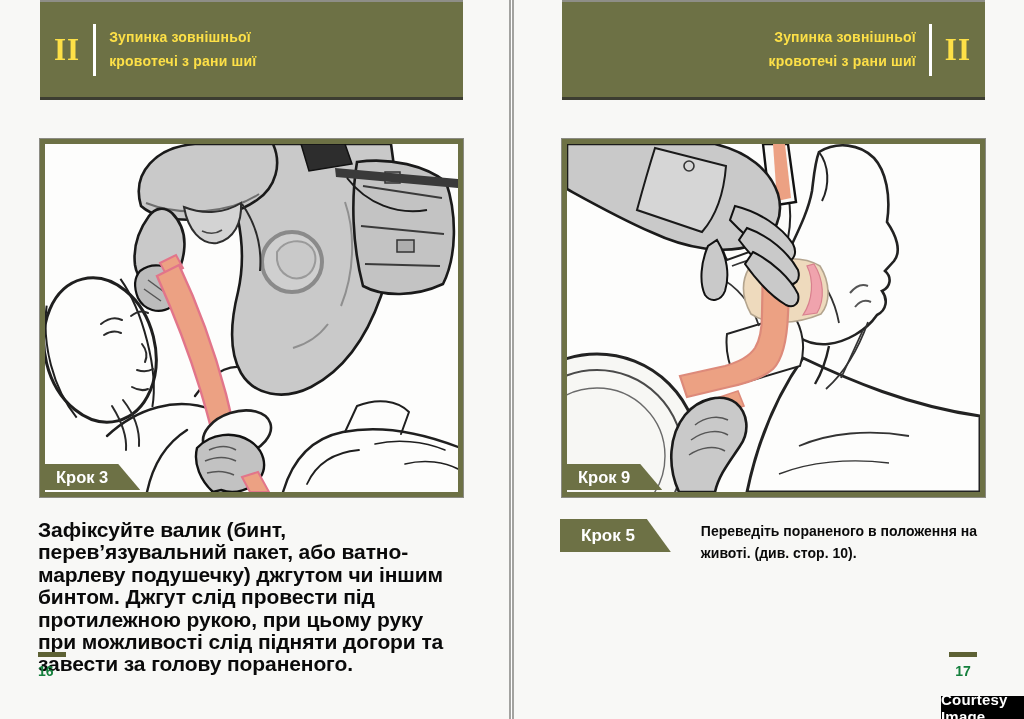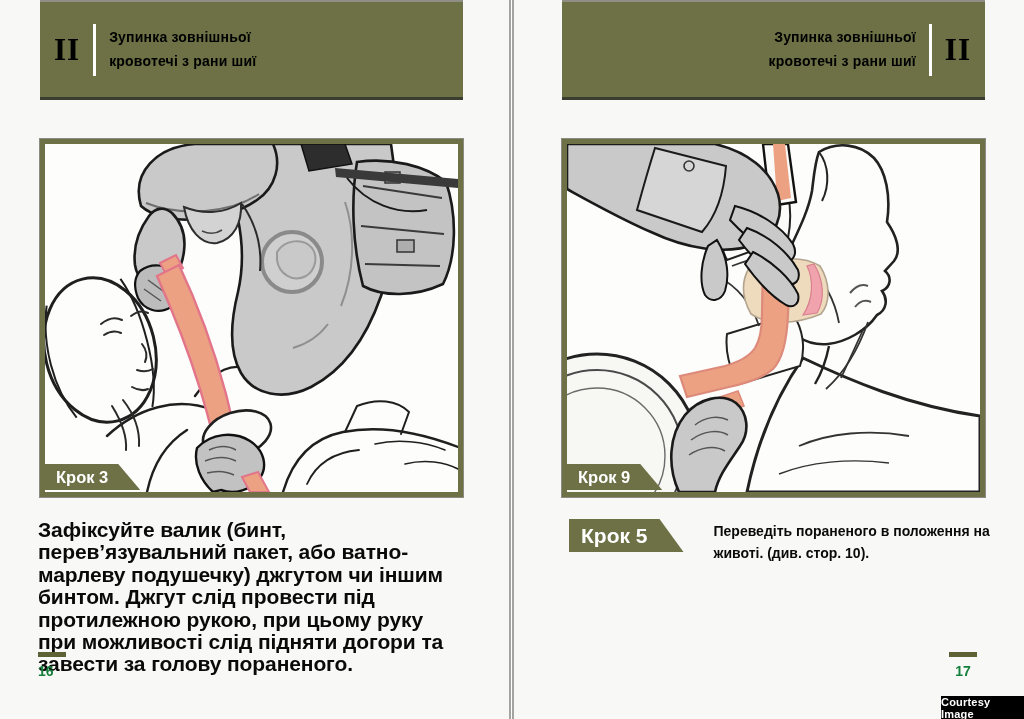--- a/index.html
+++ b/index.html
@@ -16,21 +16,21 @@
     background: #ffffff;
     border-left: 2px solid #a3a3a0; border-right: 2px solid #a3a3a0;
   }
   
   .band {
     position: absolute; top: 0; height: 100px; width: 423px;
     background: #6d7145;
     border-top: 2px solid #8e8e87;
     border-bottom: 3px solid #3c3d31;
     display: flex; align-items: center;
-    color: #000000;
+    color: #fde047;
   }
   .band.left  { left: 40px;  padding-left: 14px; }
   .band.right { left: 562px; padding-right: 14px; justify-content: flex-end; }
   .numeral {
     font-family: "Liberation Serif", serif;
     font-weight: bold; font-size: 31px; letter-spacing: 1px;
     line-height: 1;
   }
   .vsep { width: 3px; height: 52px; background: #ffffff; margin: 0 13px; flex: none; }
   .band-title { font-size: 14px; font-weight: bold; line-height: 23.5px; letter-spacing: 0.2px; }
@@ -59,41 +59,40 @@
   .body-text {
     position: absolute; left: 38px; top: 519px; width: 420px;
     font-size: 21px; font-weight: bold; line-height: 22.4px;
     letter-spacing: -0.1px;
   }
 
   .step5-row { position: absolute; left: 560px; top: 519px; width: 430px; display: flex; align-items: flex-start; }
   .step5-tag {
     flex: none;
     background: #6d7145; color: #fff;
-    font-weight: bold; font-size: 21px;
+    font-weight: bold; font-size: 17px;
     height: 33px; line-height: 33px;
-    padding: 0 36px 0 12px;
+    padding: 0 36px 0 21px;
     clip-path: polygon(0 0, calc(100% - 24px) 0, 100% 100%, 0 100%);
-    margin-left: 9px;
   }
   .step5-text {
     margin-left: 30px; width: 330px; padding-top: 1px;
     font-size: 14px; font-weight: bold; line-height: 22.4px;
   }
 
   .pagenum { position: absolute; top: 652px; color: #15803d; font-weight: bold; font-size: 14px; line-height: 24px; }
   .pagenum .bar { display: block; width: 28px; height: 5px; background: #5d6134; margin-bottom: 2px; }
   .pagenum.left  { left: 38px; }
   .pagenum.right { right: 47px; text-align: center; }
   .pagenum.right .bar { margin-left: auto; }
 
   .watermark {
     position: absolute; right: 0; bottom: 0;
     width: 83px; height: 23px; background: #000;
-    color: #fff; font-size: 11px; font-weight: bold; letter-spacing: 0.2px;
+    color: #fff; font-size: 15px; font-weight: bold; letter-spacing: 0.2px;
     display: flex; align-items: center; justify-content: center;
   }
 </style>
 </head>
 <body>
 
 <div class="gutter"></div>
 
 <div class="band left">
   <span class="numeral">II</span>

